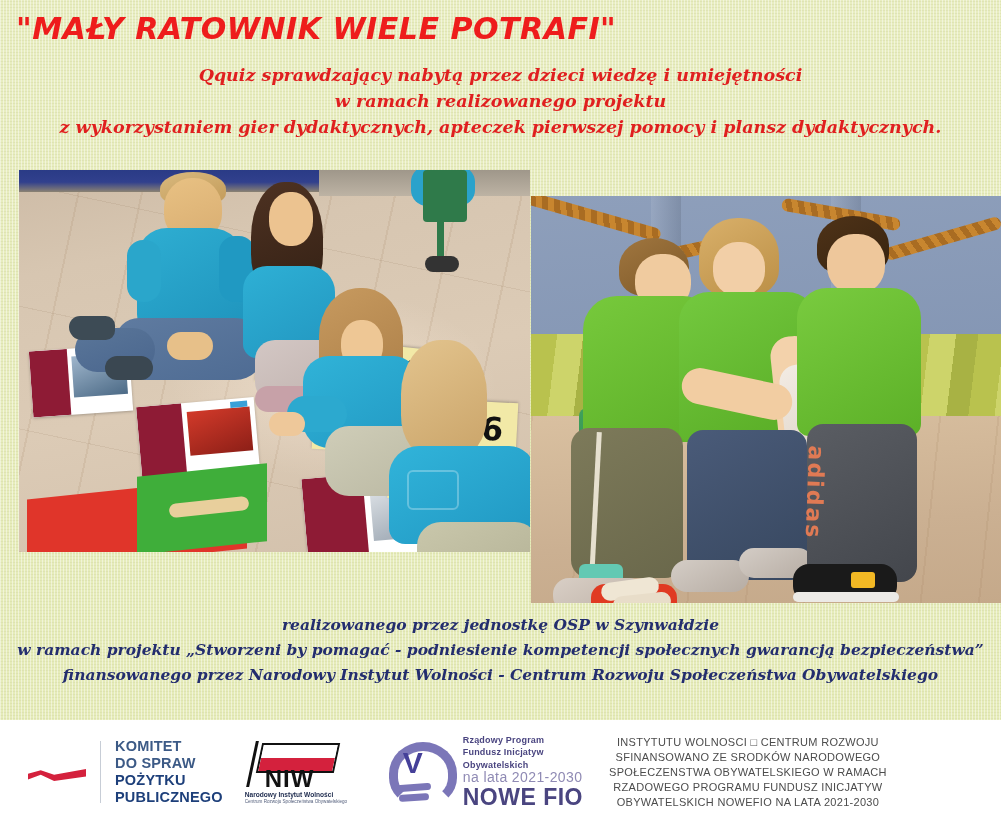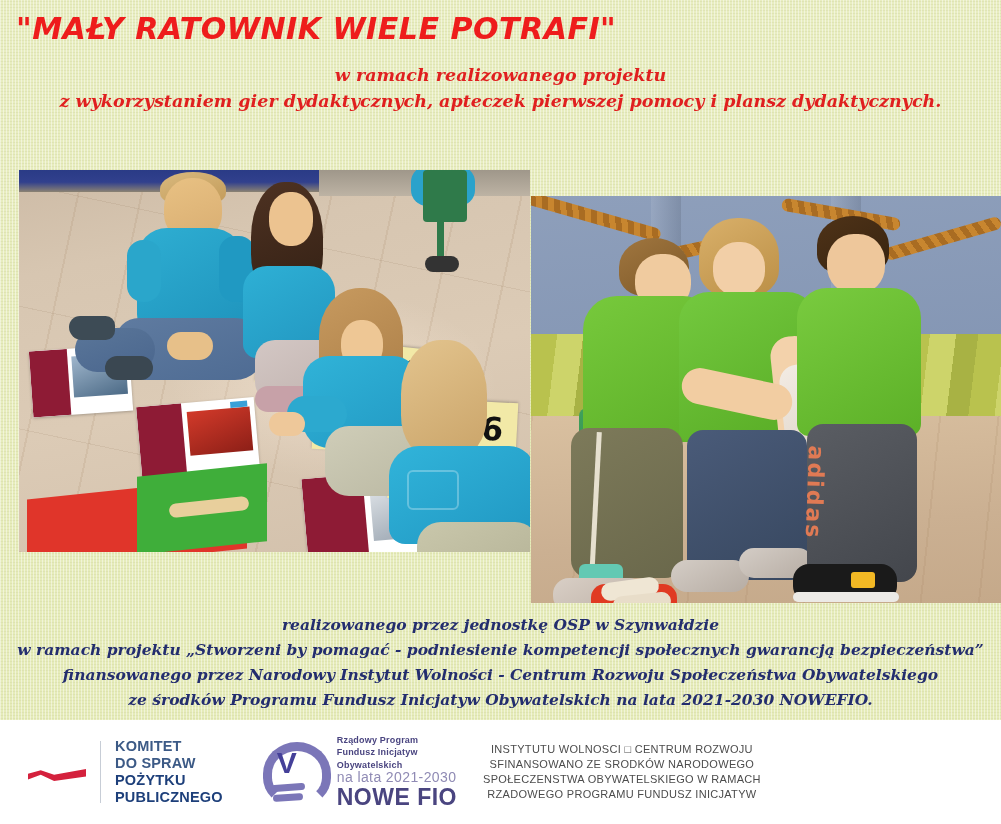--- a/index.html
+++ b/index.html
@@ -222,20 +222,21 @@
     font-family:"Liberation Sans",sans-serif;font-size:11px;line-height:15px;letter-spacing:.3px;}
 </style>
 </head>
 <body>
 
 <div class="poster">
 
   <div class="title">"MAŁY RATOWNIK WIELE POTRAFI"</div>
 
   <div class="subtitle">
+    <div>Qquiz sprawdzający nabytą przez dzieci wiedzę i umiejętności</div>
     <div>w ramach realizowanego projektu</div>
     <div class="l3">z wykorzystaniem gier dydaktycznych, apteczek pierwszej pomocy i plansz dydaktycznych.</div>
   </div>
 
   <div class="photo" id="photo-left">
     <div class="l-floor"></div>
     <div class="l-wall"></div>
     <div class="l-wall2"></div>
     <div class="l-glow"></div>
 
@@ -363,39 +364,48 @@
 
     <div class="toy-red"></div>
     <div class="toy-w1"></div>
     <div class="toy-w2"></div>
   </div>
 
   <div class="desc">
     <div>realizowanego przez jednostkę OSP w Szynwałdzie</div>
     <div>w ramach projektu „Stworzeni by pomagać - podniesienie kompetencji społecznych gwarancją bezpieczeństwa”</div>
     <div>finansowanego przez Narodowy Instytut Wolności - Centrum Rozwoju Społeczeństwa Obywatelskiego</div>
-    <div>ze środków Programu Fundusz Inicjatyw Obywatelskich na lata 2021-2030 NOWEFIO.</div>
   </div>
 
   <div class="footer">
 
     <div class="flag">
       <div class="fw"></div>
       <div class="fr"></div>
     </div>
 
     <div class="fsep"></div>
 
     <div class="komitet">
       <div class="k-thin">KOMITET</div>
       <div class="k-thin">DO SPRAW</div>
       <div class="k-bold">POŻYTKU</div>
       <div class="k-bold">PUBLICZNEGO</div>
     </div>
 
+    <div class="niw">
+      <div class="nslash"></div>
+      <div class="nflag">
+          <i></i>
+          <b></b>
+        </div>
+      <div class="ntxt">NIW</div>
+      <div class="nsub1">Narodowy Instytut Wolności</div>
+      <div class="nsub2">Centrum Rozwoju Społeczeństwa Obywatelskiego</div>
+    </div>
 
     <div class="fio">
       <div class="bulb">
         <div class="ring"></div>
         <div class="v">V</div>
         <div class="b1"></div>
         <div class="b2"></div>
       </div>
       <div class="fiotxt">
         <div class="ft">Rządowy Program</div>
@@ -404,16 +414,17 @@
         <div class="fy">na lata 2021-2030</div>
         <div class="fn">NOWE FIO</div>
       </div>
     </div>
 
     <div class="fintext">
       <div>INSTYTUTU WOLNOSCI □ CENTRUM ROZWOJU</div>
       <div>SFINANSOWANO ZE SRODKÓW NARODOWEGO</div>
       <div>SPOŁECZENSTWA OBYWATELSKIEGO W RAMACH</div>
       <div>RZADOWEGO PROGRAMU FUNDUSZ INICJATYW</div>
+      <div>OBYWATELSKICH NOWEFIO NA LATA 2021-2030</div>
     </div>
 
   </div>
 </div>
 
 </body></html>

